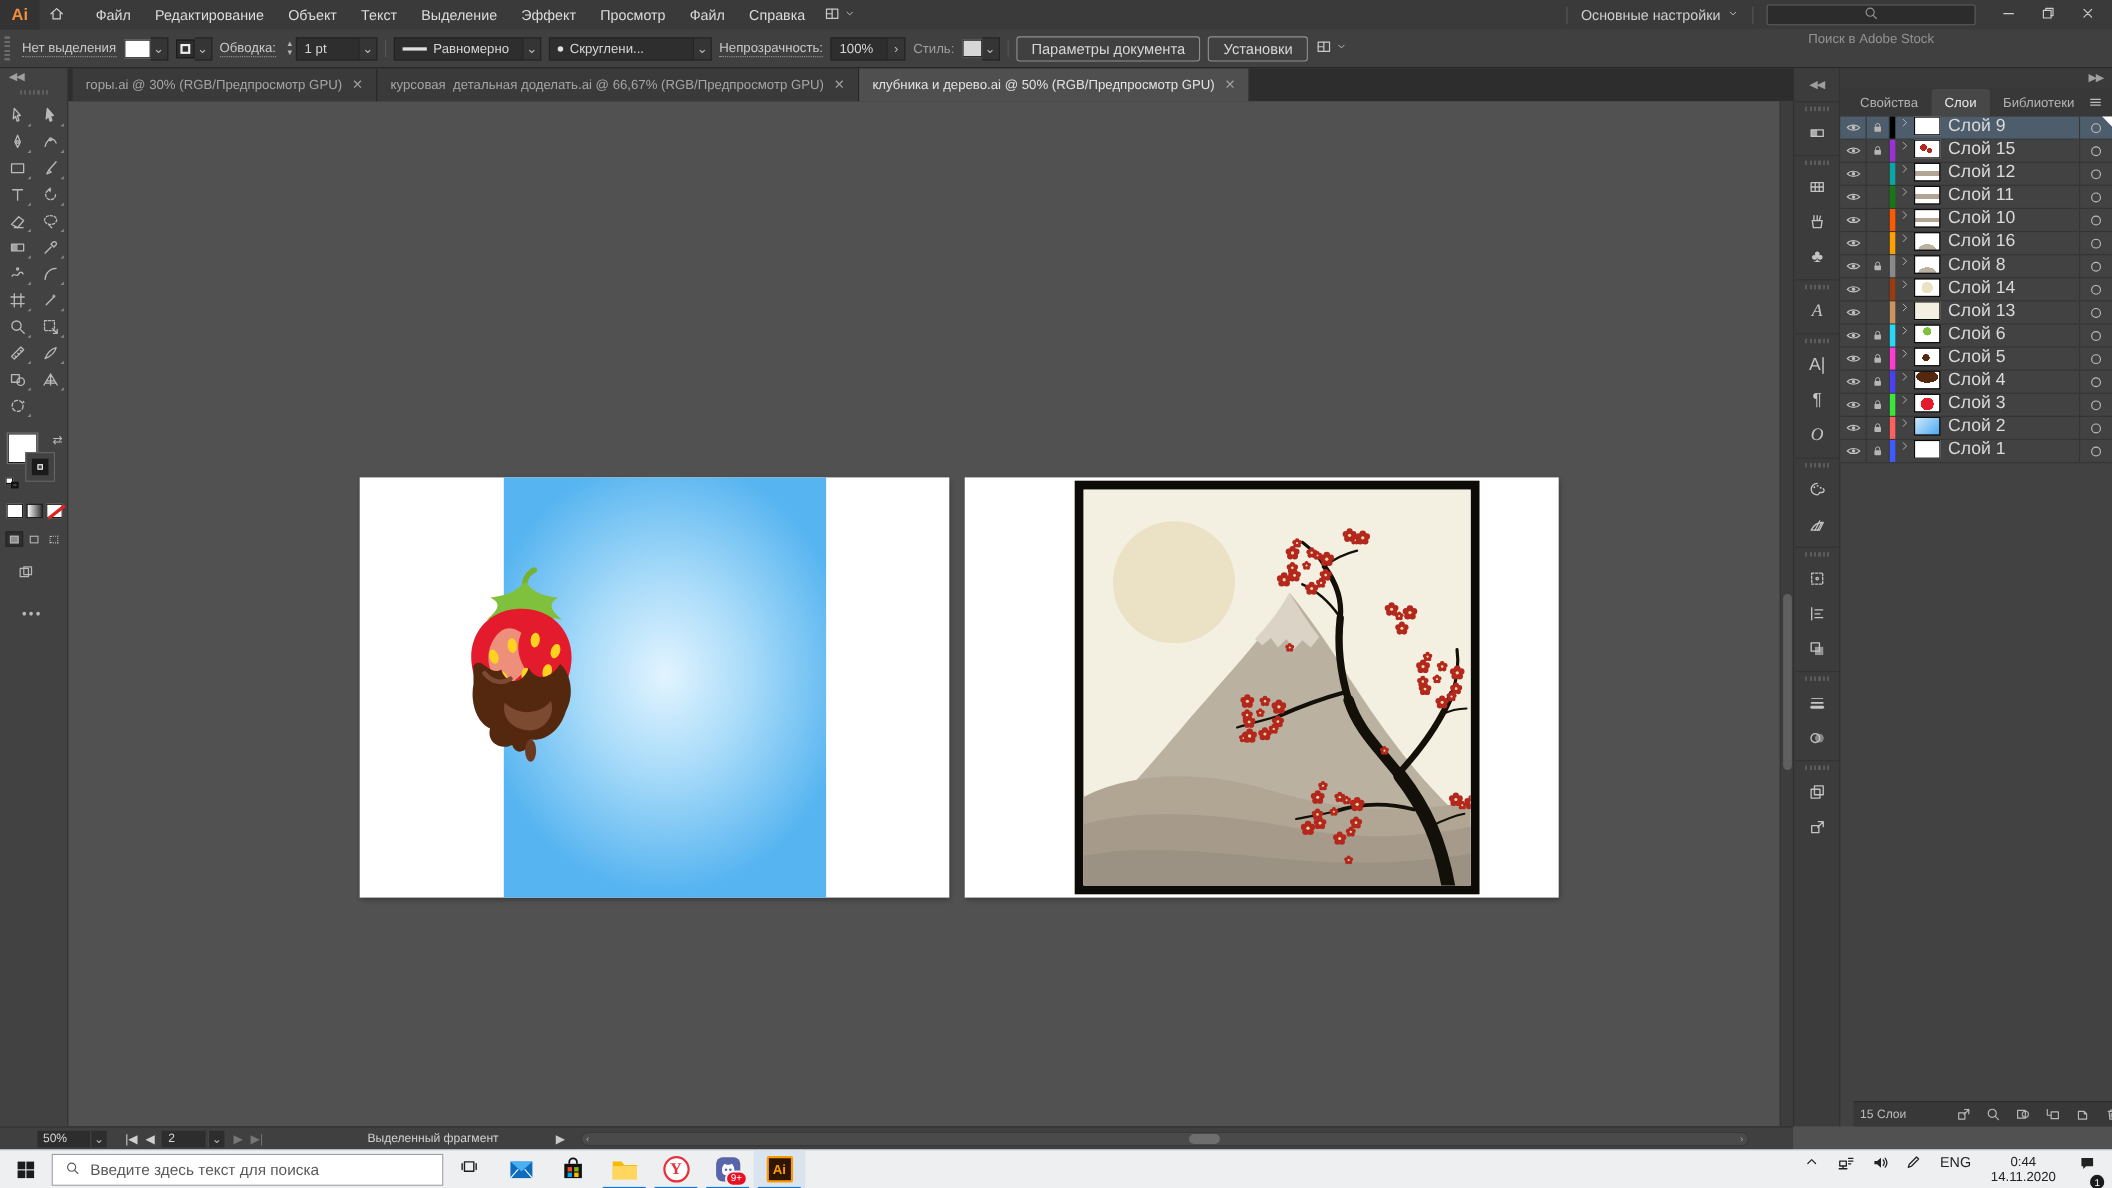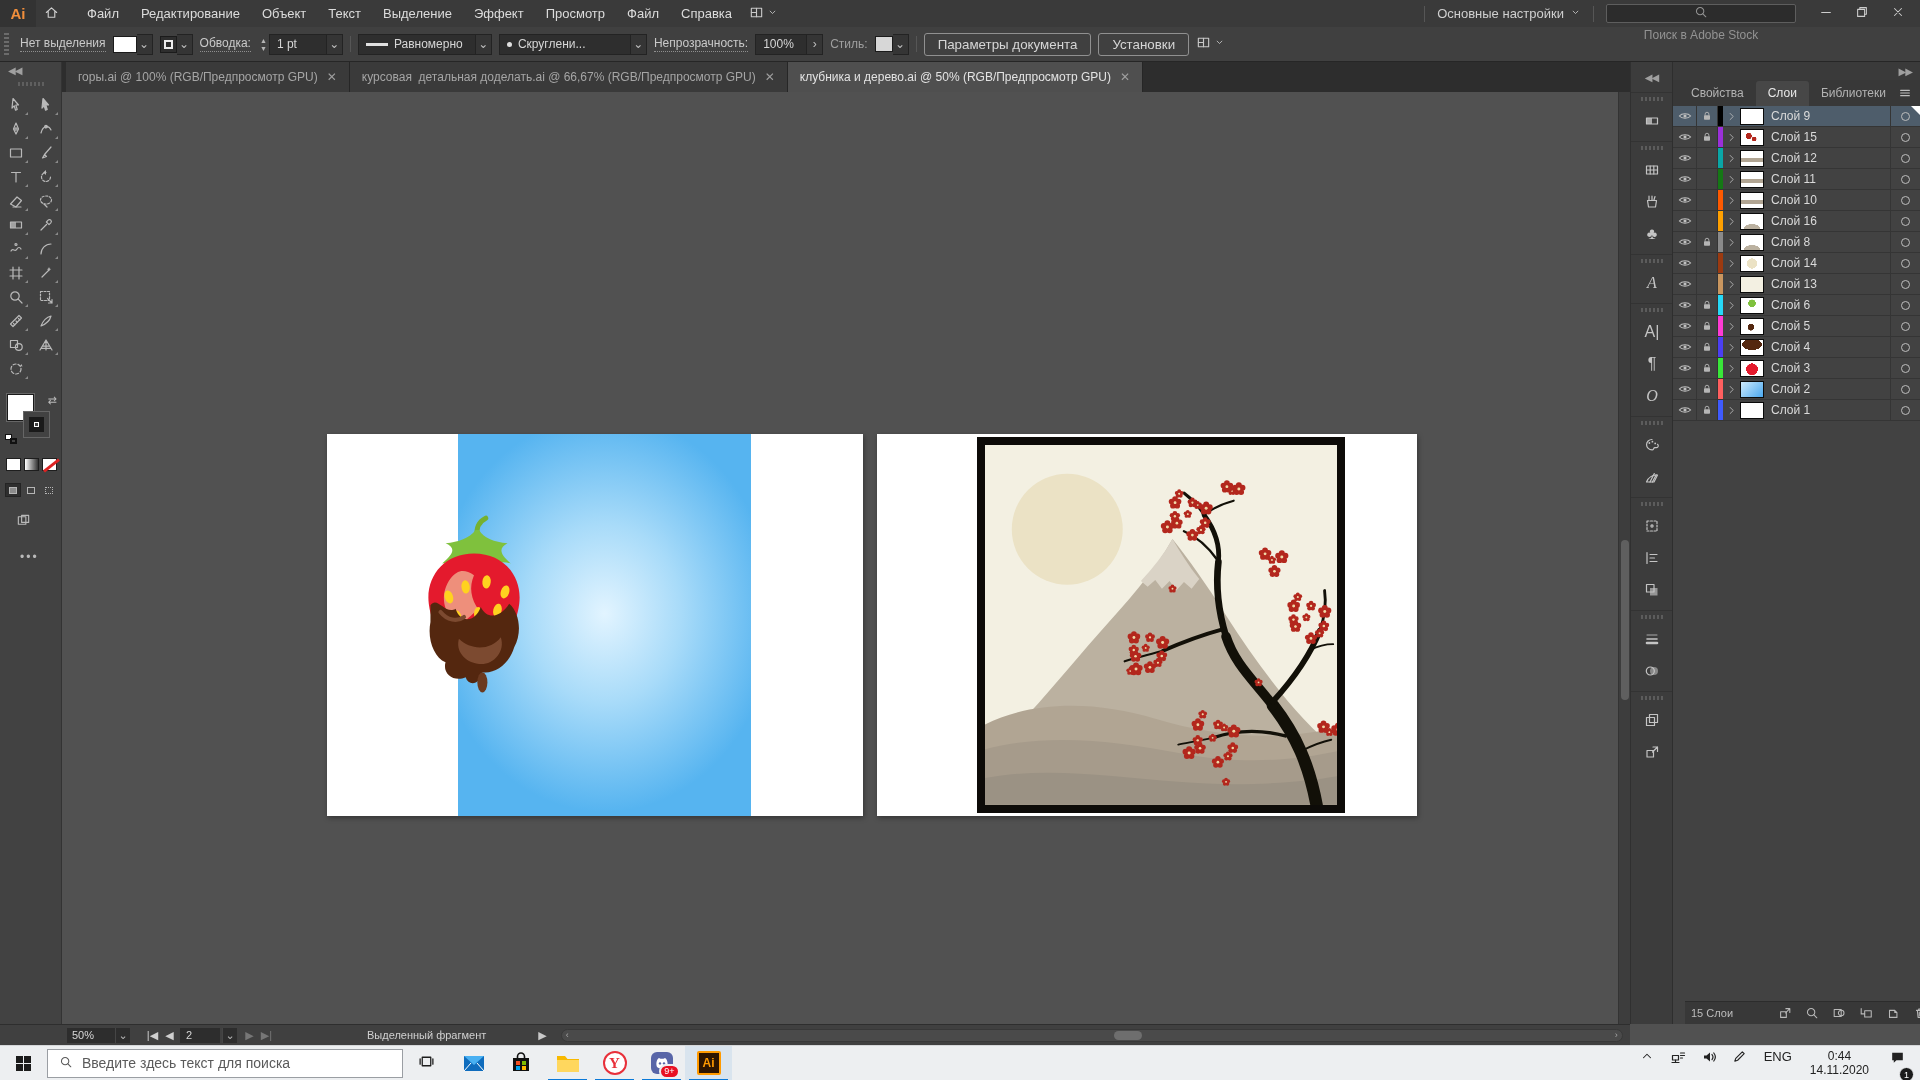--- a/index.html
+++ b/index.html
@@ -105,40 +105,40 @@
 
   
   .panel{position:absolute;left:1672px;top:62px;width:248px;height:962px;background:#424242;border-left:1px solid #2e2e2e;}
   .panel-head{height:18px;background:#3a3a3a;display:flex;justify-content:flex-end;align-items:center;
     padding-right:8px;color:#9f9f9f;font-size:10px;letter-spacing:-1px;}
   .panel-tabs{height:26px;background:#383838;display:flex;align-items:flex-end;padding-left:6px;font-size:12px;position:relative;}
   .ptab{padding:5px 12px 6px 12px;color:#b3b3b3;}
   .ptab.active{background:#474747;color:#e8e8e8;border-radius:3px 3px 0 0;}
   .pmenu{position:absolute;right:8px;top:6px;color:#bdbdbd;}
   .layers{background:#424242;}
-  .lrow{height:21px;display:flex;align-items:center;border-bottom:1px solid #353535;position:relative;font-size:12px;color:#dadada;}
+  .lrow{height:21px;display:flex;align-items:flex-start;border-bottom:1px solid #353535;position:relative;font-size:16px;color:#dadada;}
   .lrow.sel{background:#4e5d6b;}
   .lrow.sel::after{content:"";position:absolute;right:0;top:0;border-top:9px solid #fff;border-left:9px solid transparent;}
   .c-eye{width:24px;display:flex;justify-content:center;color:#c0c0c0;border-right:1px solid #353535;align-self:stretch;align-items:center;}
   .c-lock{width:21px;display:flex;justify-content:center;color:#b5b5b5;border-right:1px solid #353535;align-self:stretch;align-items:center;}
   .c-bar{width:5px;align-self:stretch;}
   .c-exp{width:17px;display:flex;justify-content:center;color:#bdbdbd;}
   .c-thumb{width:24px;height:17px;border:1px solid #0a0a0a;background:#fff;margin-right:7px;flex:none;}
   .c-name{flex:1;}
   .c-tgt{width:30px;display:flex;justify-content:center;border-left:1px solid #353535;align-self:stretch;align-items:center;}
   .c-tgt i{width:9px;height:9px;border:1px solid #bdbdbd;border-radius:50%;}
   .panel-footer{position:absolute;left:0;bottom:0;width:248px;height:23px;background:#383838;border-top:1px solid #2c2c2c;
     display:flex;align-items:center;font-size:11px;color:#bdbdbd;padding:0 6px;gap:13px;margin-left:12px;}
   .pf-count{margin-right:auto;}
   .pf-ic{color:#b9b9b9;display:flex;}
 
   
   .statusbar{position:absolute;left:0;top:1024px;width:1630px;height:21px;background:#404040;border-top:1px solid #2e2e2e;
     display:flex;align-items:center;font-size:11px;color:#c9c9c9;z-index:8;}
-  .sb-zoom{margin-left:67px;width:48px;height:15px;background:#2d2d2d;display:flex;align-items:center;padding:0 5px;color:#d6d6d6;}
+  .sb-zoom{margin-left:34px;width:48px;height:15px;background:#2d2d2d;display:flex;align-items:center;padding:0 5px;color:#d6d6d6;}
   .sb-zoomchev{width:15px;height:15px;background:#2d2d2d;border-left:1px solid #454545;display:flex;align-items:center;justify-content:center;color:#b5b5b5;margin-right:14px;}
   .navbtn{width:17px;display:flex;justify-content:center;color:#cfcfcf;}
   .navbtn.dim{color:#767676;}
   .sb-abfield{width:40px;height:15px;background:#2d2d2d;margin:0 2px;display:flex;align-items:center;padding:0 6px;color:#d6d6d6;}
   .sb-label{margin-left:60px;color:#d0d0d0;padding-left:32px;}
   .sb-play{margin-left:52px;color:#c9c9c9;}
   .hscroll{position:relative;margin-left:14px;width:1062px;height:13px;background:#4a4a4a;border:1px solid #383838;border-radius:7px;}
   .hscroll .harr{position:absolute;top:0;height:11px;display:flex;align-items:center;color:#a9a9a9;font-size:9px;}
   .hscroll .thumb{position:absolute;left:552px;top:1px;width:28px;height:9px;background:#6e6e6e;border-radius:5px;}
 
@@ -292,21 +292,21 @@
             <rect x="2.5" y="3.5" width="11" height="9"></rect>
             <path d="M8 3.5 V12.5 M2.5 8 H8"></path>
           </svg></span>
         <span id="ic-chv3"><svg width="11" height="11" viewBox="0 0 16 16" fill="none" stroke="currentColor" stroke-width="1.2" stroke-linecap="round" stroke-linejoin="round">
             <path d="M4.5 6 L8 9.5 L11.5 6"></path>
           </svg></span>
       </span>
   </div>
 
   <div class="tabbar" id="tabbar">
-      <div class="dtab"><span>горы.ai @ 100% (RGB/Предпросмотр GPU)</span><span class="x">✕</span></div>
+      <div class="dtab"><span>горы.ai @ 30% (RGB/Предпросмотр GPU)</span><span class="x">✕</span></div>
       <div class="dtab"><span>курсовая  детальная доделать.ai @ 66,67% (RGB/Предпросмотр GPU)</span><span class="x">✕</span></div>
       <div class="dtab active"><span>клубника и дерево.ai @ 50% (RGB/Предпросмотр GPU)</span><span class="x">✕</span></div>
     </div>
 
   <div class="toolbar">
     <div class="tb-head">◀◀</div>
     <div class="tb-grip"></div>
     <div class="tools" id="tools">
         <div class="tool">
           <svg width="16" height="16" viewBox="0 0 16 16" fill="none" stroke="currentColor" stroke-width="1.2" stroke-linecap="round" stroke-linejoin="round">

